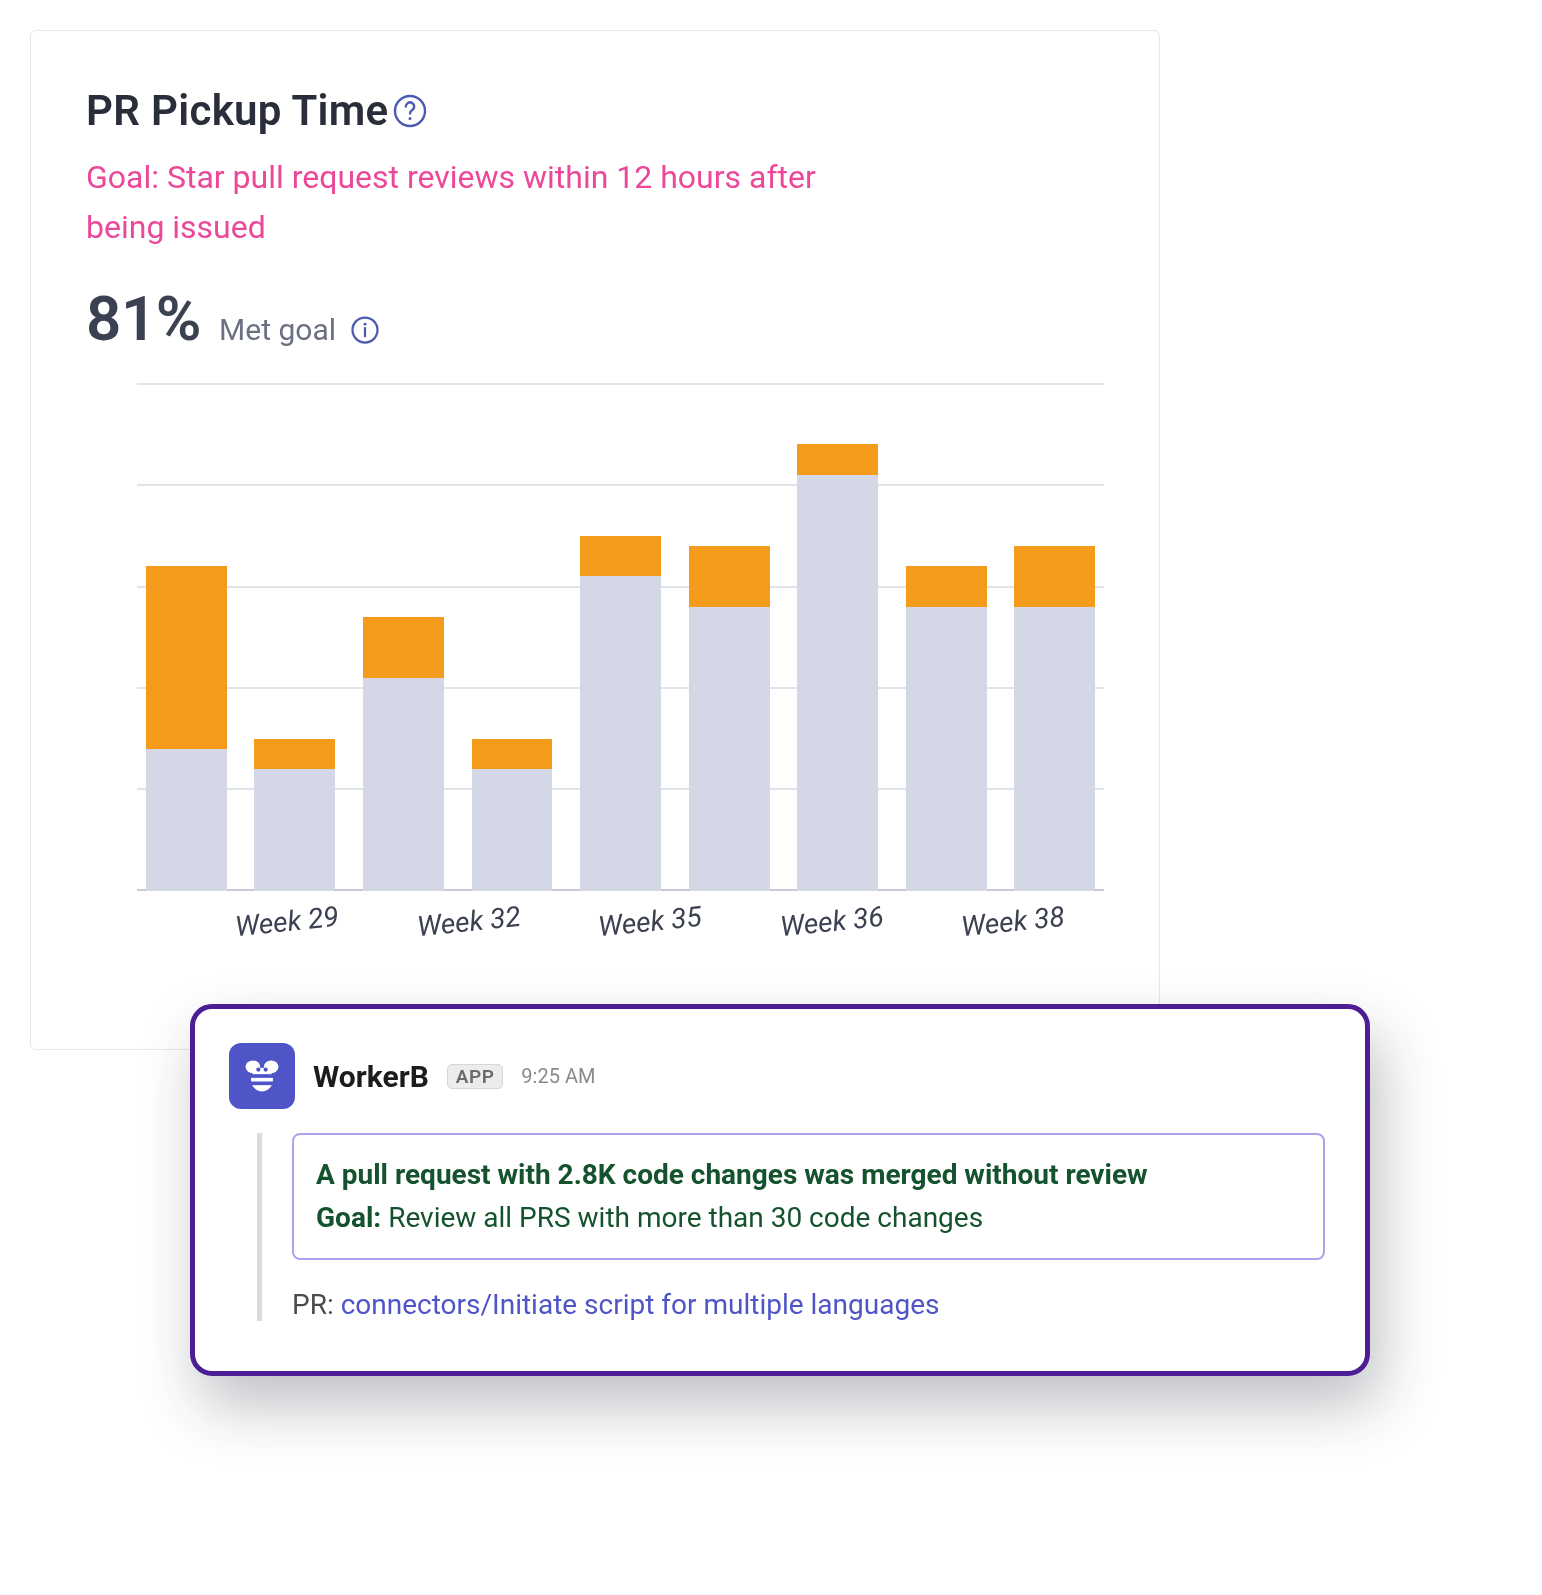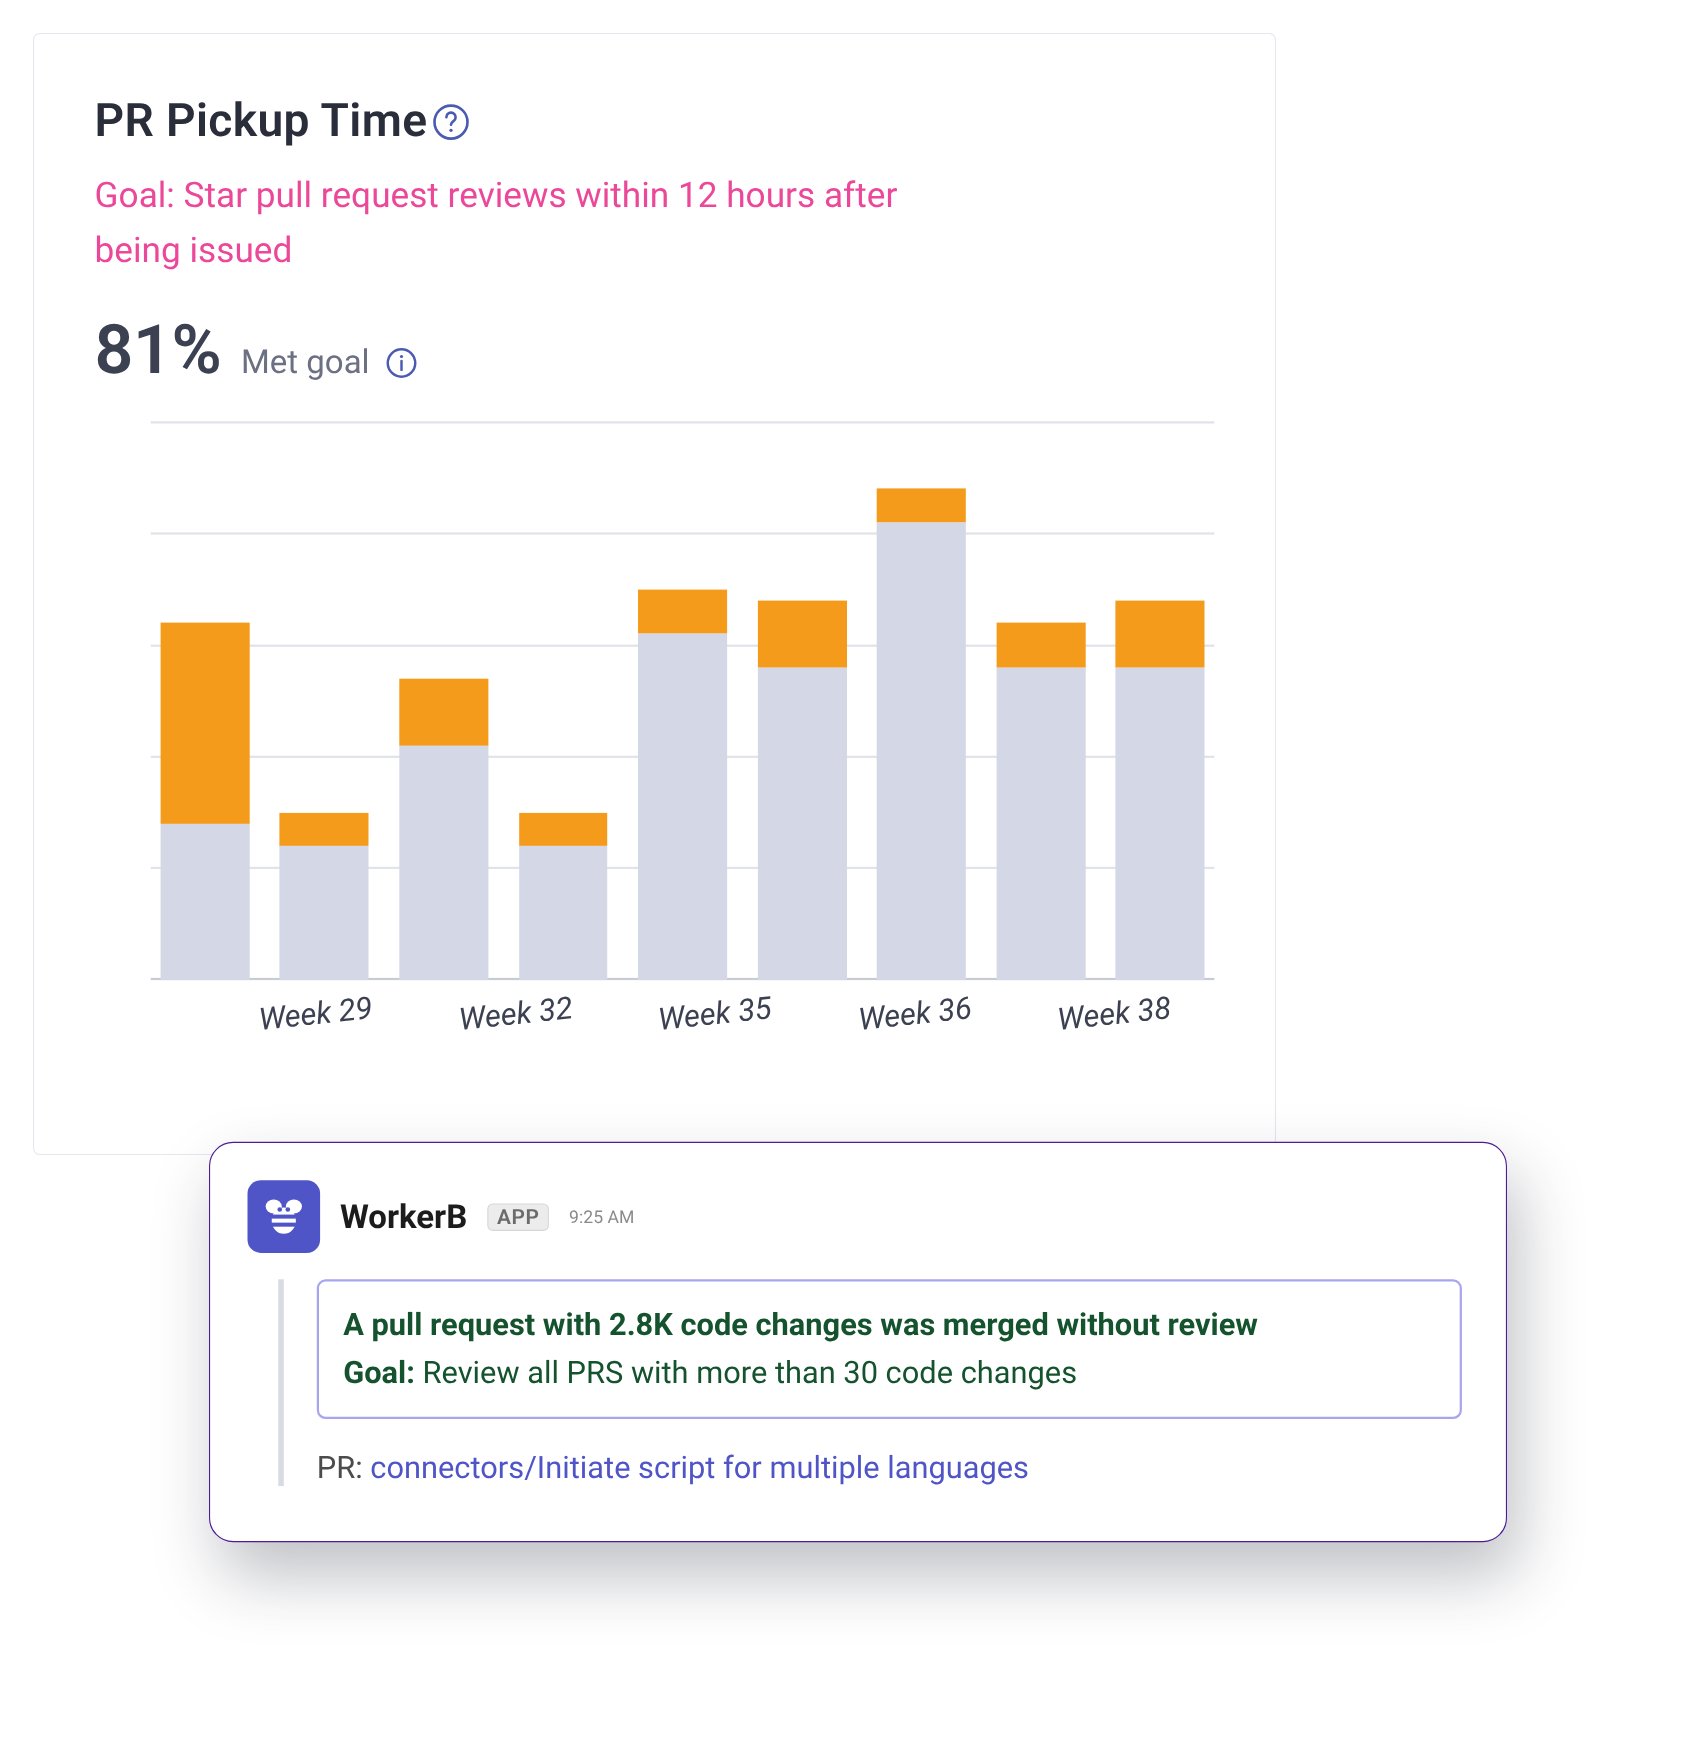--- a/index.html
+++ b/index.html
@@ -161,24 +161,24 @@
     text-align: center;
     transform: rotate(-6deg);
     white-space: nowrap;
     font-style: italic;
   }
 
   
   .slack-card {
     position: absolute;
     left: 190px;
-    top: 1038px;
+    top: 1004px;
     width: 1180px;
     background: #fff;
-    border: 1px solid #4c1d95;
+    border: 5px solid #4c1d95;
     border-radius: 22px;
     box-shadow: 10px 30px 60px rgba(30, 32, 50, 0.28);
     padding: 34px 40px 50px 34px;
   }
   .slack-head {
     display: flex;
     align-items: center;
     gap: 18px;
   }
   .slack-avatar {
@@ -200,21 +200,21 @@
     font-size: 19px;
     font-weight: 600;
     color: #6b6b6b;
     background: #ececec;
     border: 1px solid #d7d7d7;
     border-radius: 5px;
     padding: 0 8px;
     letter-spacing: 0.5px;
   }
   .slack-time {
-    font-size: 16px;
+    font-size: 20px;
     color: #8a8a8a;
   }
   .slack-body {
     margin-left: 28px;
     margin-top: 24px;
     border-left: 5px solid #d9dbe3;
     padding-left: 30px;
   }
   .slack-callout {
     border: 2px solid #a9a4ef;

